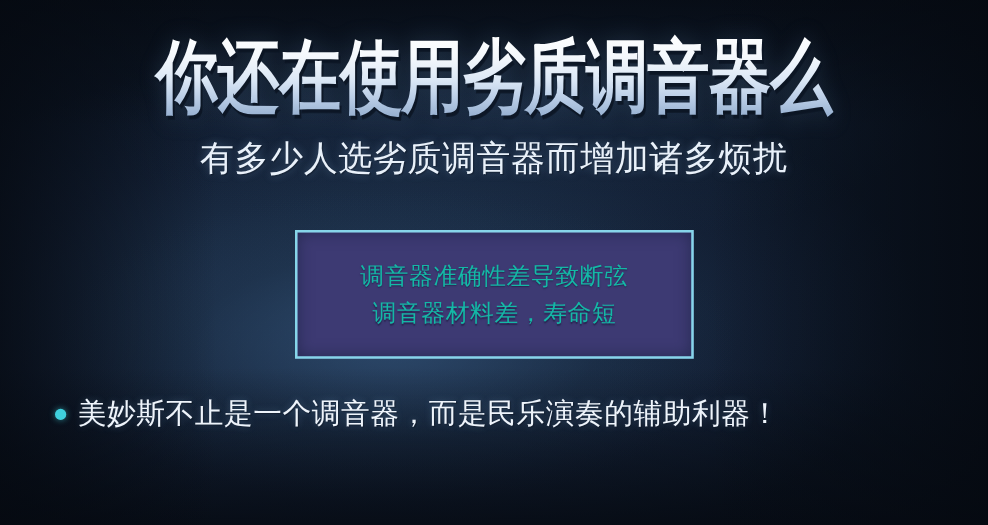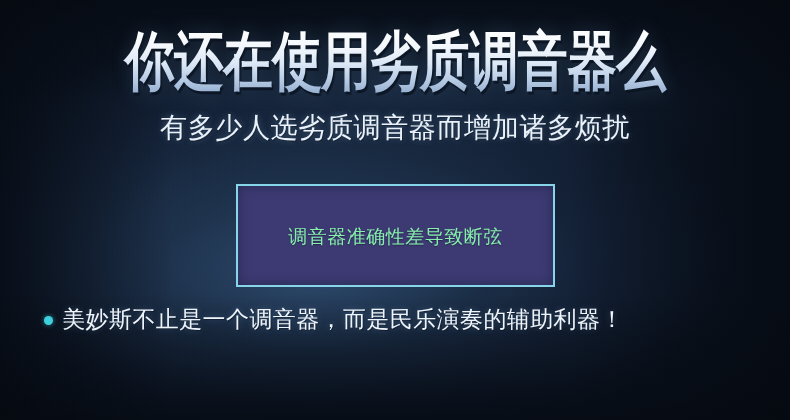--- a/index.html
+++ b/index.html
@@ -107,31 +107,31 @@
     box-shadow: 0 0 12px rgba(20,30,55,0.55) inset;
     display: flex;
     flex-direction: column;
     align-items: center;
     justify-content: center;
     padding-top: 2px;
   }
   .callout-line {
     font-size: 19px;
     line-height: 30px;
-    color: #86efac;
+    color: #14b8a6;
     white-space: nowrap;
     letter-spacing: 0.5px;
     text-shadow: 0 1px 1px rgba(25,22,55,0.6);
   }
 
   
   #claim-row {
     position: absolute;
     left: 0;
-    top: 305px;
+    top: 316px;
     width: 668px;
     display: flex;
     align-items: center;
     justify-content: center;
   }
   #claim-bullet {
     width: 9px;
     height: 9px;
     border-radius: 50%;
     background: #3fd0dd;
@@ -158,20 +158,21 @@
   <div id="bg-vignette"></div>
 
   <div class="content">
 
     <div id="headline">你还在使用劣质调音器么</div>
 
     <div id="subtitle">有多少人选劣质调音器而增加诸多烦扰</div>
 
     <div id="callout-box">
       <div class="callout-line">调音器准确性差导致断弦</div>
+      <div class="callout-line">调音器材料差，寿命短</div>
     </div>
 
     <div id="claim-row">
       <span id="claim-bullet"></span>
       <span id="claim-text">美妙斯不止是一个调音器，而是民乐演奏的辅助利器！</span>
     </div>
 
   </div>
 </div>
 

